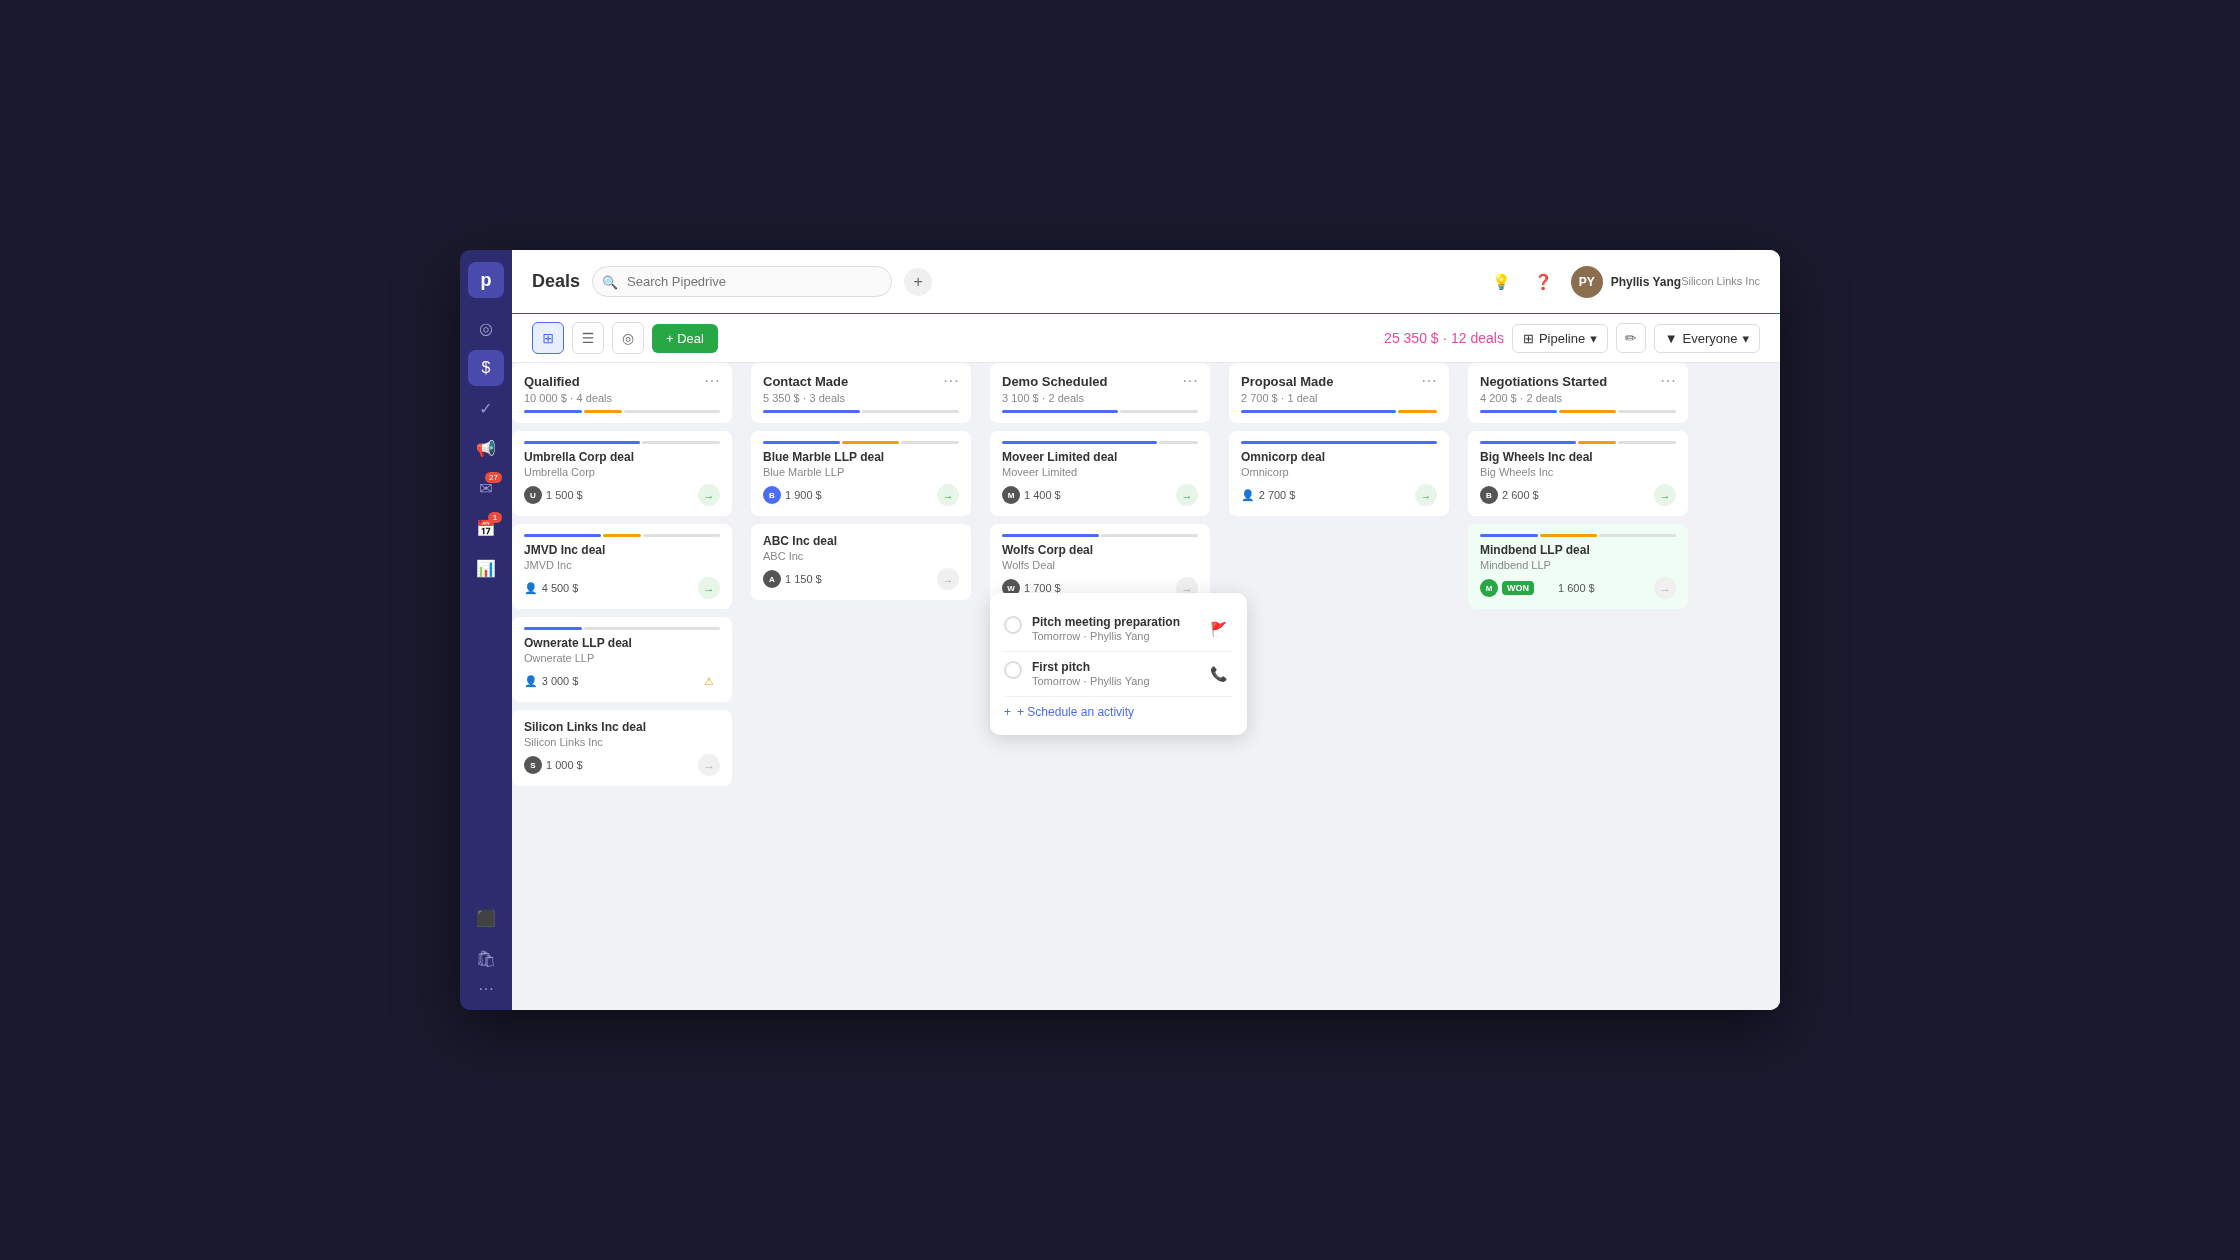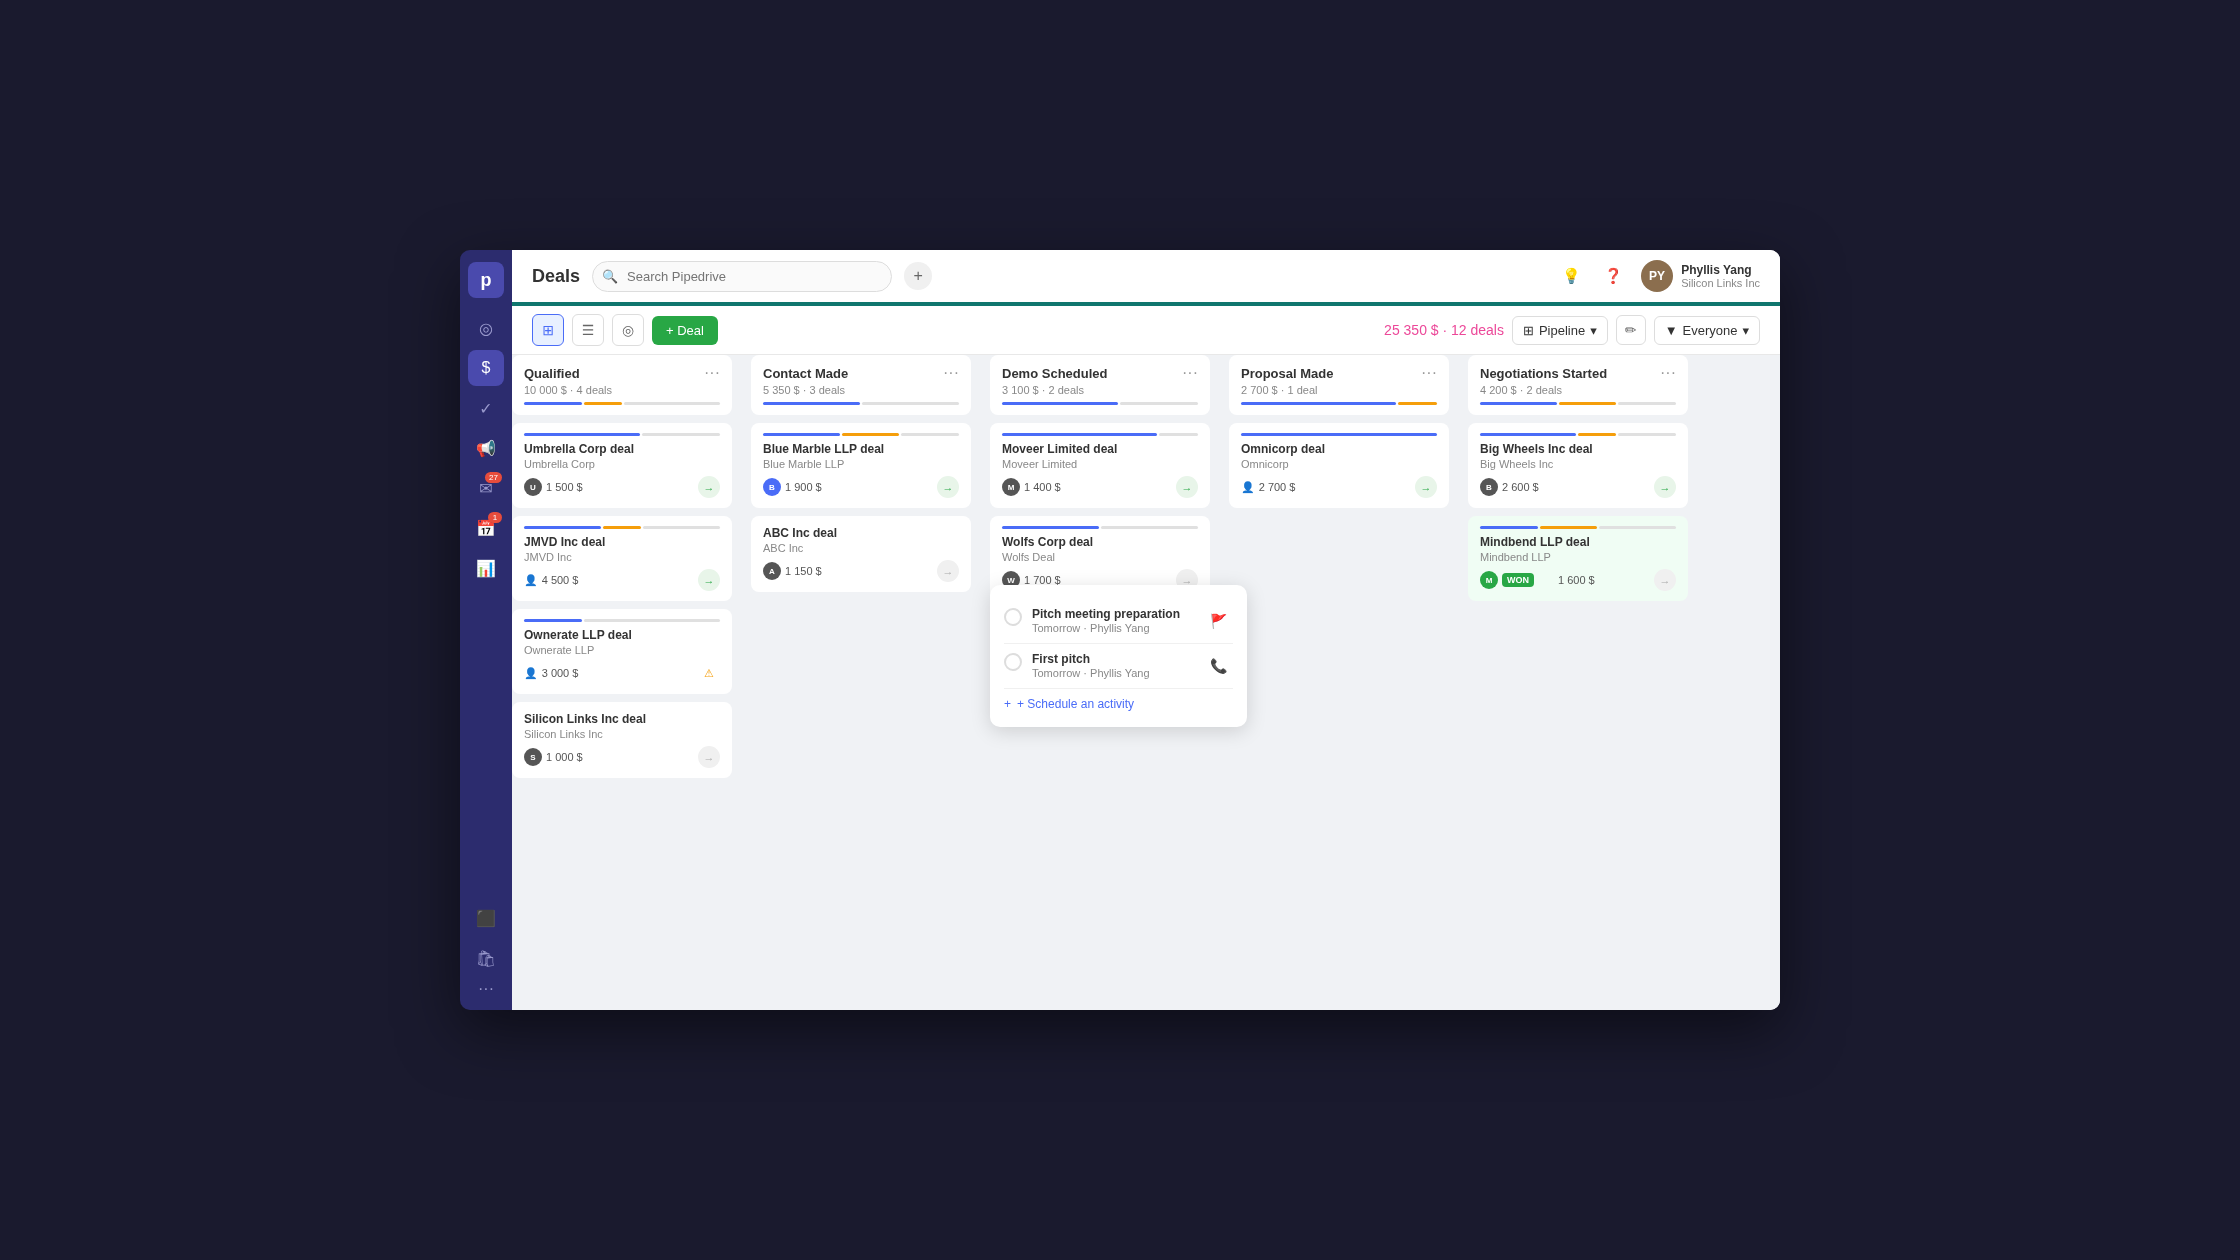--- a/index.html
+++ b/index.html
@@ -13,32 +13,32 @@
     .sidebar-icon { width: 36px; height: 36px; border-radius: 8px; display: flex; align-items: center; justify-content: center; color: #9999cc; cursor: pointer; position: relative; font-size: 16px; }
     .sidebar-icon.active { background: #4a4aad; color: white; }
     .sidebar-icon .badge { position: absolute; top: 2px; right: 2px; background: #e74c3c; color: white; font-size: 8px; border-radius: 8px; padding: 1px 4px; min-width: 14px; text-align: center; }
     .sidebar-spacer { flex: 1; }
     .sidebar-dots { color: #9999cc; font-size: 16px; cursor: pointer; }
     
     
     .main { flex: 1; background: #f5f5f5; display: flex; flex-direction: column; }
     
     
-    .header { background: white; padding: 0 20px; height: 56px; display: flex; align-items: center; gap: 12px; border-bottom: 4px solid #0f766e; }
+    .header { background: white; padding: 0 20px; height: 64px; display: flex; align-items: center; gap: 12px; border-bottom: 1px solid #0f766e; }
     .header-title { font-size: 18px; font-weight: 600; color: #333; }
     .search-bar { flex: 1; max-width: 300px; margin: 0 auto; position: relative; }
     .search-bar input { width: 100%; padding: 7px 12px 7px 34px; border: 1px solid #ddd; border-radius: 20px; font-size: 13px; color: #666; outline: none; background: #fafafa; }
     .search-icon-wrap { position: absolute; left: 10px; top: 50%; transform: translateY(-50%); color: #999; font-size: 13px; }
     .header-add { width: 28px; height: 28px; border-radius: 50%; background: #f0f0f0; border: none; cursor: pointer; display: flex; align-items: center; justify-content: center; color: #666; font-size: 16px; }
     .header-spacer { flex: 1; }
     .header-actions { display: flex; align-items: center; gap: 12px; }
     .header-icon-btn { width: 30px; height: 30px; border-radius: 50%; background: none; border: none; cursor: pointer; display: flex; align-items: center; justify-content: center; color: #777; font-size: 15px; }
     .user-info { display: flex; align-items: center; gap: 8px; }
     .avatar { width: 32px; height: 32px; border-radius: 50%; background: #8B6E4E; display: flex; align-items: center; justify-content: center; color: white; font-size: 12px; font-weight: bold; overflow: hidden; }
-    .user-text { display: flex; flex-direction: column; }
+    .user-text { display: flex; flex-direction: row; }
     .user-name { font-size: 12px; font-weight: 600; color: #333; }
     .user-company { font-size: 11px; color: #888; }
     
     
     .toolbar { background: white; padding: 8px 20px; display: flex; align-items: center; gap: 8px; border-bottom: 1px solid #e8e8e8; }
     .view-btn { width: 32px; height: 32px; border-radius: 6px; border: 1px solid #ddd; background: white; cursor: pointer; display: flex; align-items: center; justify-content: center; color: #666; font-size: 14px; }
     .view-btn.active { background: #e8f0ff; border-color: #4a6cf7; color: #4a6cf7; }
     .add-deal-btn { background: #28a745; color: white; border: none; border-radius: 6px; padding: 7px 14px; font-size: 13px; font-weight: 500; cursor: pointer; display: flex; align-items: center; gap: 5px; }
     .toolbar-spacer { flex: 1; }
     .toolbar-stats { font-size: 14px; color: #ec4899; font-weight: 500; }

